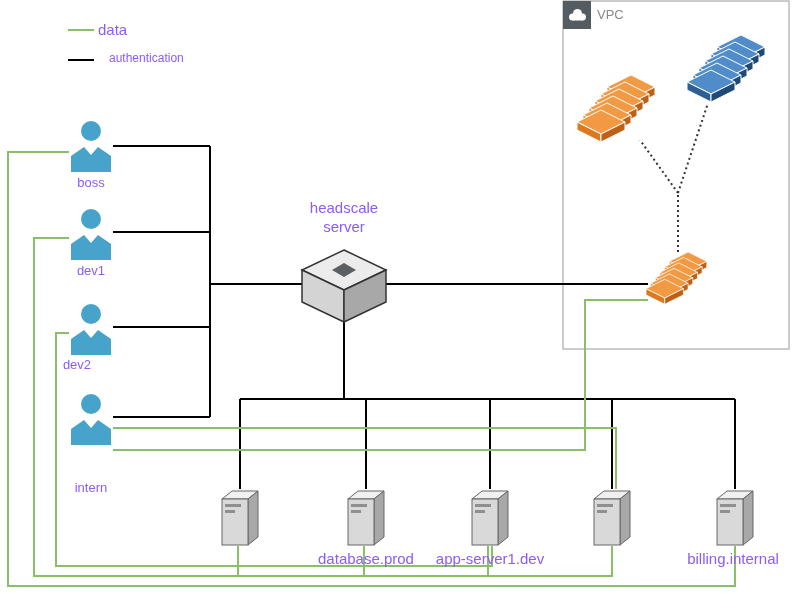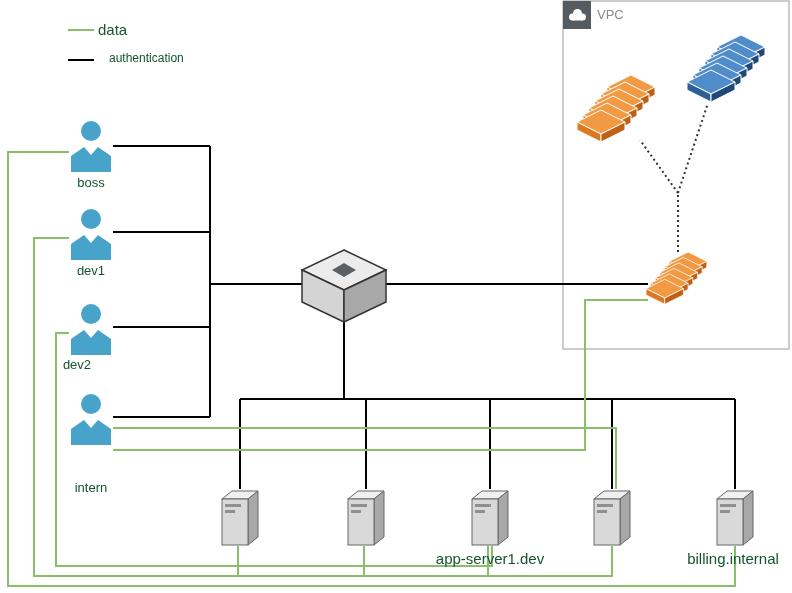--- a/index.html
+++ b/index.html
@@ -5,21 +5,21 @@
   html,body{margin:0;padding:0;background:#fff;}
   #app{position:relative;width:792px;height:593px;background:#ffffff;overflow:hidden;
        font-family:"Liberation Sans",sans-serif;}
   #gfx{position:absolute;left:0;top:0;}
   .auth{stroke:var(--auth-line,#000);stroke-width:2;fill:none;}
   .data{stroke:var(--data-line,#8abf69);stroke-width:2;fill:none;}
   .dotted{stroke:#333;stroke-width:2;fill:none;stroke-dasharray:2 3;}
   .vpc-box{fill:none;stroke:var(--vpc-border,#9a9a9a);stroke-width:1;}
   .stack-orange{--c1:#f19a43;--c2:#dd7820;--c3:#bf6115;}
   .stack-blue{--c1:#4f8cc9;--c2:#2d5f95;--c3:#1f4a77;}
-  .lbl{position:absolute;color:#14532d;white-space:nowrap;}
+  .lbl{position:absolute;color:#8b5cf6;white-space:nowrap;}
   .ctr{text-align:center;white-space:normal;}
   #lbl-legend-data{left:98px;top:21px;font-size:15px;}
   #lbl-legend-auth{left:109px;top:51px;font-size:12px;text-align:center;}
   .user-lbl{width:60px;font-size:13px;}
   #lbl-boss{left:61px;top:175px;}
   #lbl-dev1{left:61px;top:263px;}
   #lbl-dev2{left:47px;top:357px;}
   #lbl-intern{left:61px;top:447px;margin-top:33px;}
   #lbl-hub{left:294px;top:199px;width:100px;font-size:15px;line-height:1.25;}
   #lbl-vpc{left:597px;top:7px;font-size:13px;color:#8a8a8a;}
@@ -147,19 +147,21 @@
   </svg>
 
   <div class="lbl" id="lbl-legend-data">data</div>
   <div class="lbl" id="lbl-legend-auth">authentication</div>
 
   <div class="lbl ctr user-lbl" id="lbl-boss">boss</div>
   <div class="lbl ctr user-lbl" id="lbl-dev1">dev1</div>
   <div class="lbl ctr user-lbl" id="lbl-dev2">dev2</div>
   <div class="lbl ctr user-lbl" id="lbl-intern">intern</div>
 
+  <div class="lbl ctr" id="lbl-hub">headscale server</div>
 
   <div class="lbl" id="lbl-vpc">VPC</div>
 
+  <div class="lbl ctr srv-lbl" id="lbl-srv1">database.prod</div>
   <div class="lbl ctr srv-lbl" id="lbl-srv2">app-server1.dev</div>
   <div class="lbl ctr srv-lbl" id="lbl-srv4">billing.internal</div>
 
 </div>
 
 </body></html>

